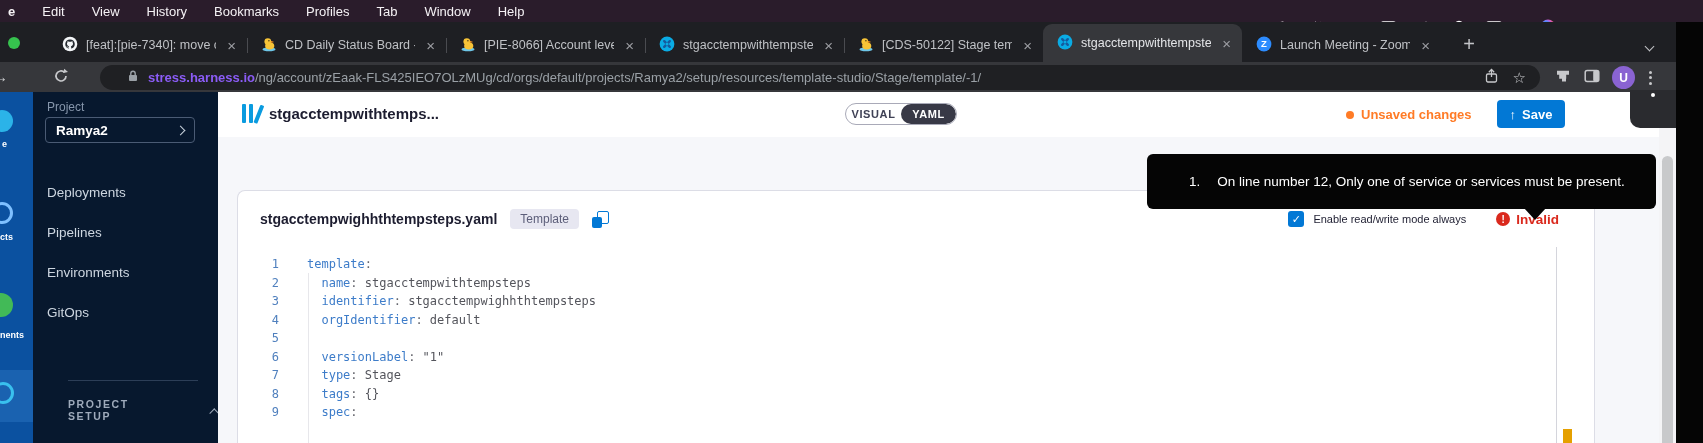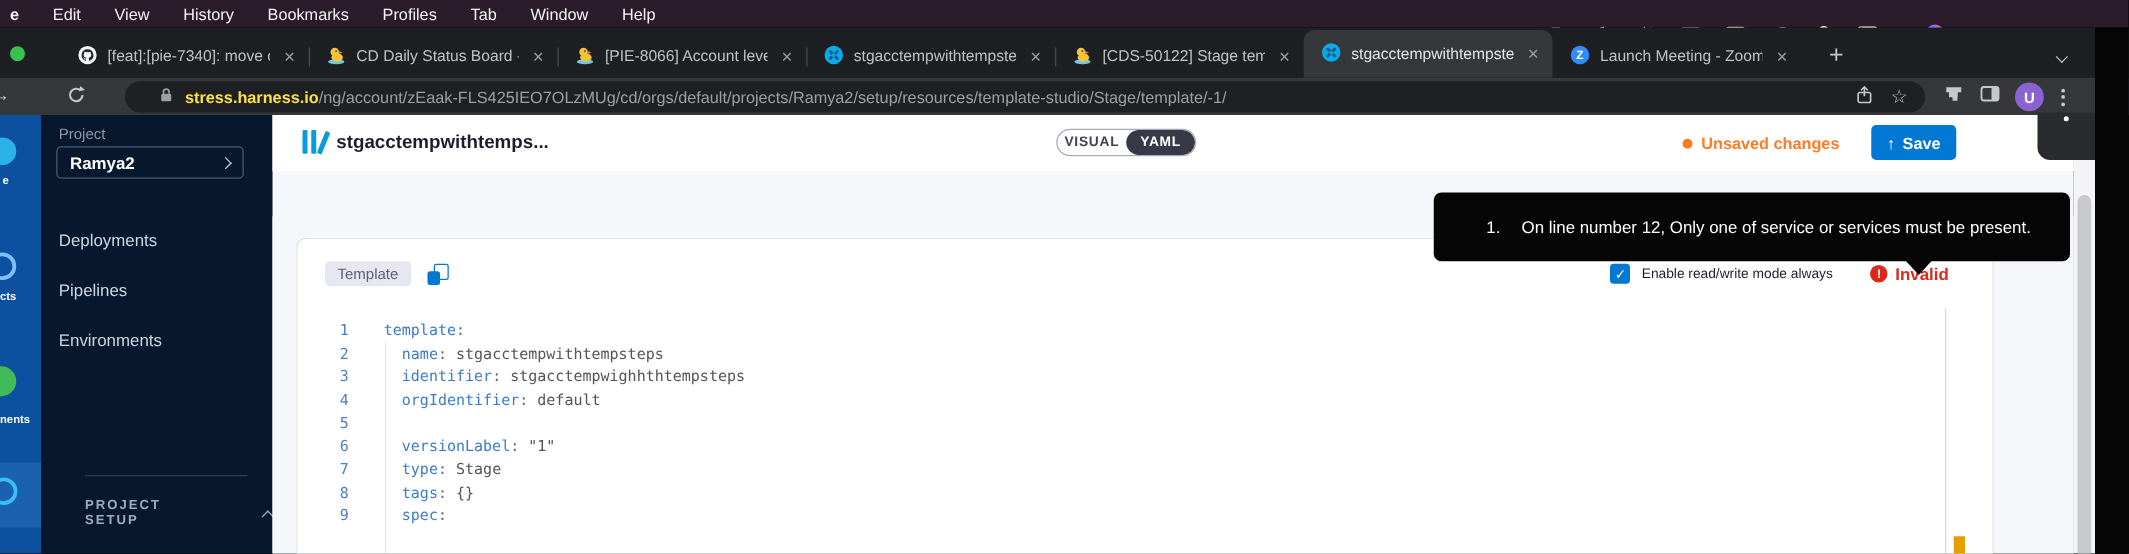--- a/index.html
+++ b/index.html
@@ -34,21 +34,21 @@
   .tabchev{position:absolute;left:1646px;top:14px;color:#c3c4c8;}
 
   
   .toolbar{position:absolute;left:0;top:62px;width:1703px;height:30px;background:#36373b;}
   .fwd-frag{position:absolute;left:-7px;top:6px;color:#c7c8cb;font-size:15px;}
   .reload{position:absolute;left:52px;top:5px;}
   .omnibox{position:absolute;left:100px;top:3px;width:1440px;height:25px;border-radius:13px;
            background:#1f2023;display:flex;align-items:center;color:#9aa0a6;font-size:13px;}
   .omni-lock{margin-left:26px;margin-right:8px;}
   .url{white-space:nowrap;overflow:hidden;flex:1;}
-  .url .dom{color:#fde047;font-weight:700;}
+  .url .dom{color:#8b5cf6;font-weight:700;}
   .omni-actions{display:flex;align-items:center;gap:14px;padding-right:14px;}
   .star{font-size:15px;color:#c7c8cb;line-height:1;}
   .tb-right{position:absolute;left:1556px;top:3px;display:flex;align-items:center;gap:12px;height:25px;}
   .avatar{width:23px;height:23px;border-radius:50%;background:#8a63d2;color:#fff;font-size:12px;
           font-weight:700;display:flex;align-items:center;justify-content:center;}
   .kebab{display:flex;flex-direction:column;gap:2.5px;padding:2px;}
   .kebab i{width:3px;height:3px;border-radius:50%;background:#c7c8cb;}
 
   
   .rail{position:absolute;left:0;top:92px;width:33px;height:351px;background:#0b51a0;overflow:hidden;
@@ -387,20 +387,21 @@
   <div class="sidebar">
     <div class="sb-project-label">Project</div>
     <div class="sb-select">
       <span class="name">Ramya2</span>
       <span class="chev right"></span>
     </div>
     <div class="sb-items" id="sb-items">
         <div class="sb-item">Deployments</div>
         <div class="sb-item">Pipelines</div>
         <div class="sb-item">Environments</div>
+        <div class="sb-item">GitOps</div>
       </div>
     <div class="sb-divider"></div>
     <div class="sb-section">
       <span>PROJECT SETUP</span>
       <span class="chev up"></span>
     </div>
   </div>
 
   <div class="main">
     <div class="page-header">
@@ -424,20 +425,21 @@
         <span>↑</span>
         <span>Save</span>
       </div>
     </div>
 
 
     <div class="workspace">
       <div class="card">
         <div class="file-header">
           <div class="fh-left">
+            <span class="fname">stgacctempwighhthtempsteps.yaml</span>
             <span class="badge">Template</span>
             <span class="copy-ic">
                 <span class="back"></span>
                 <span class="front"></span>
               </span>
           </div>
           <div class="fh-right">
             <span class="cbx-row">
               <span class="cbx">✓</span>
               <span class="cbx-label">Enable read/write mode always</span>

